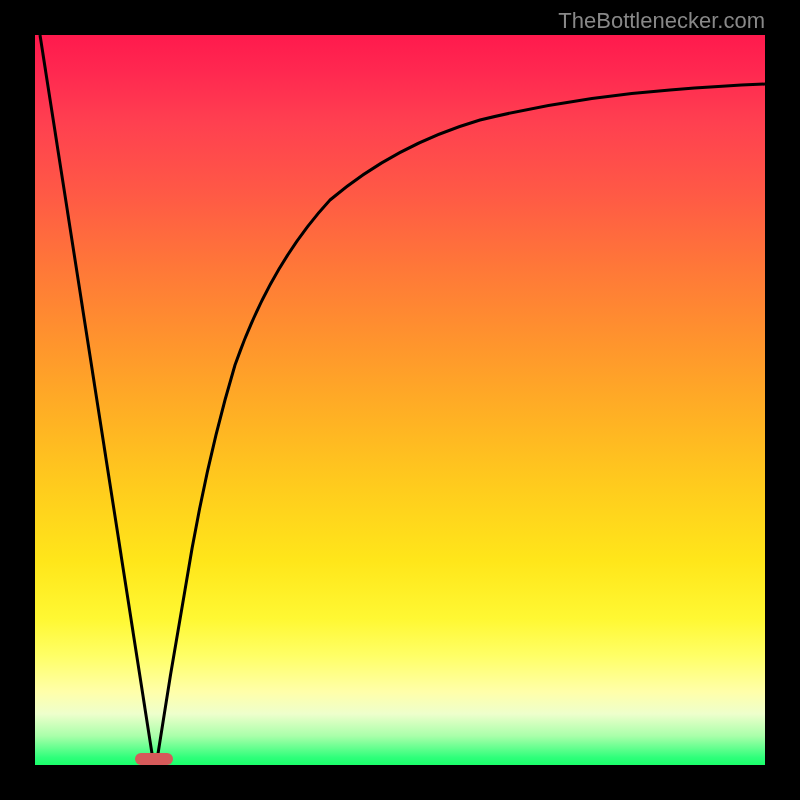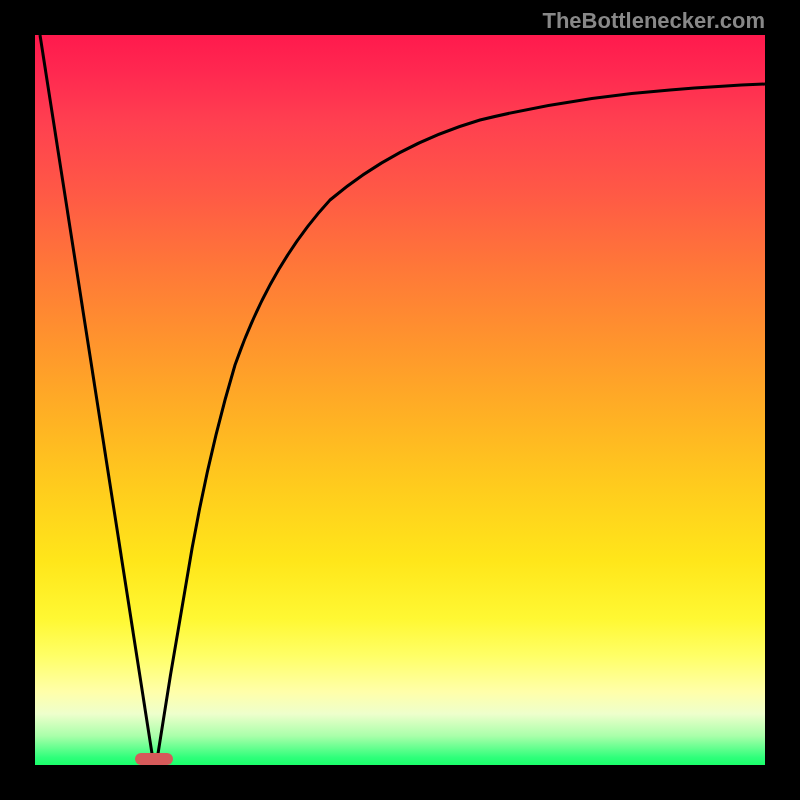--- a/index.html
+++ b/index.html
@@ -44,21 +44,21 @@
         #1aff6a 100%
       );
       position: absolute;
     }
     .attribution {
       position: absolute;
       top: 8px;
       right: 35px;
       color: #888;
       font-size: 22px;
-      font-weight: bold;
+      font-weight: normal;
     }
     .curve-svg {
       position: absolute;
       top: 0;
       left: 0;
       width: 100%;
       height: 100%;
     }
     .marker {
       position: absolute;

